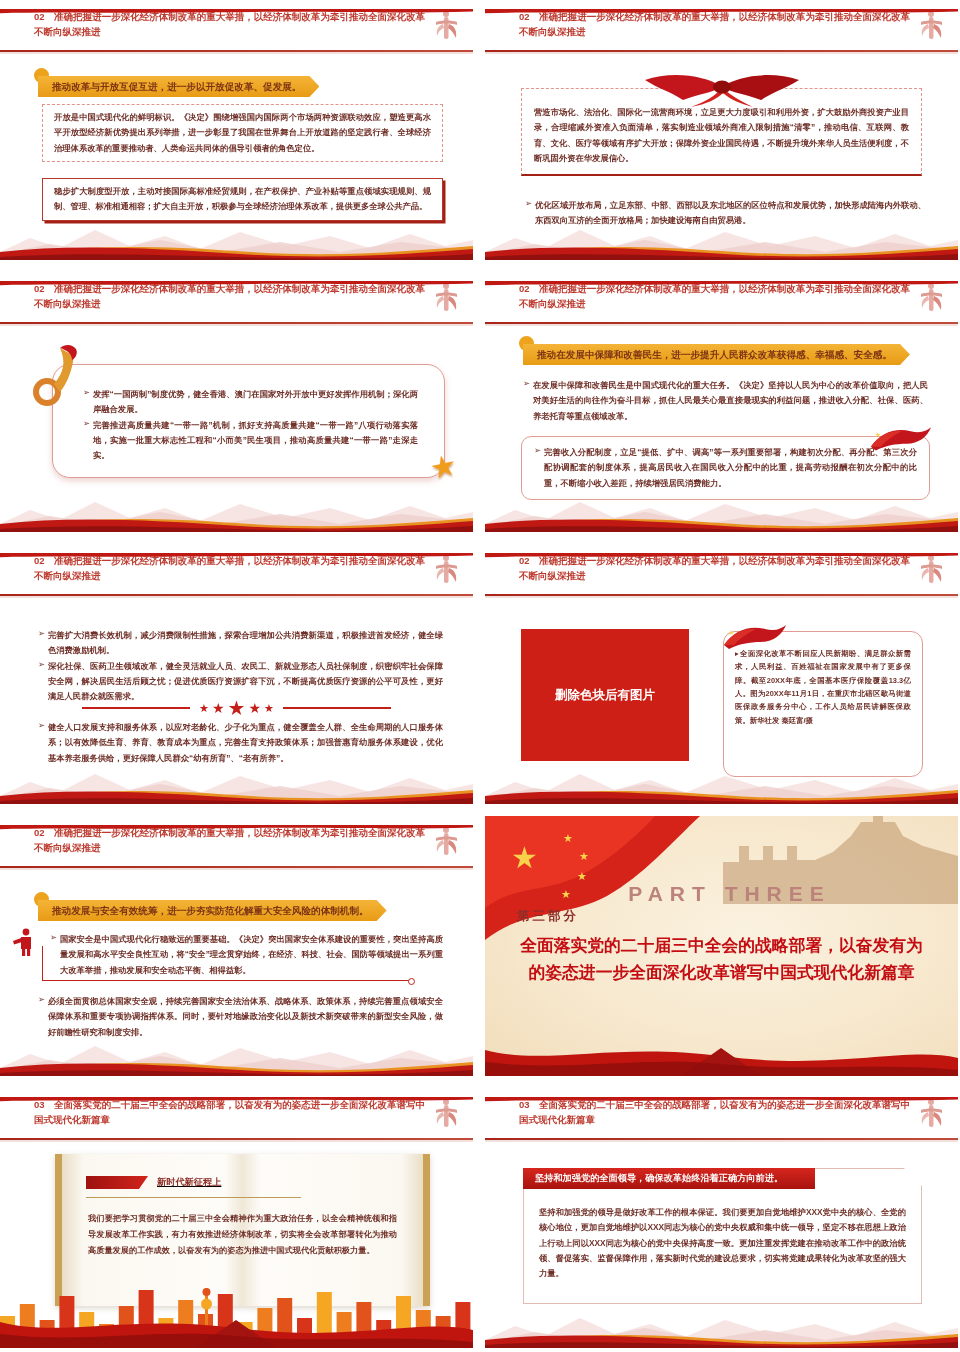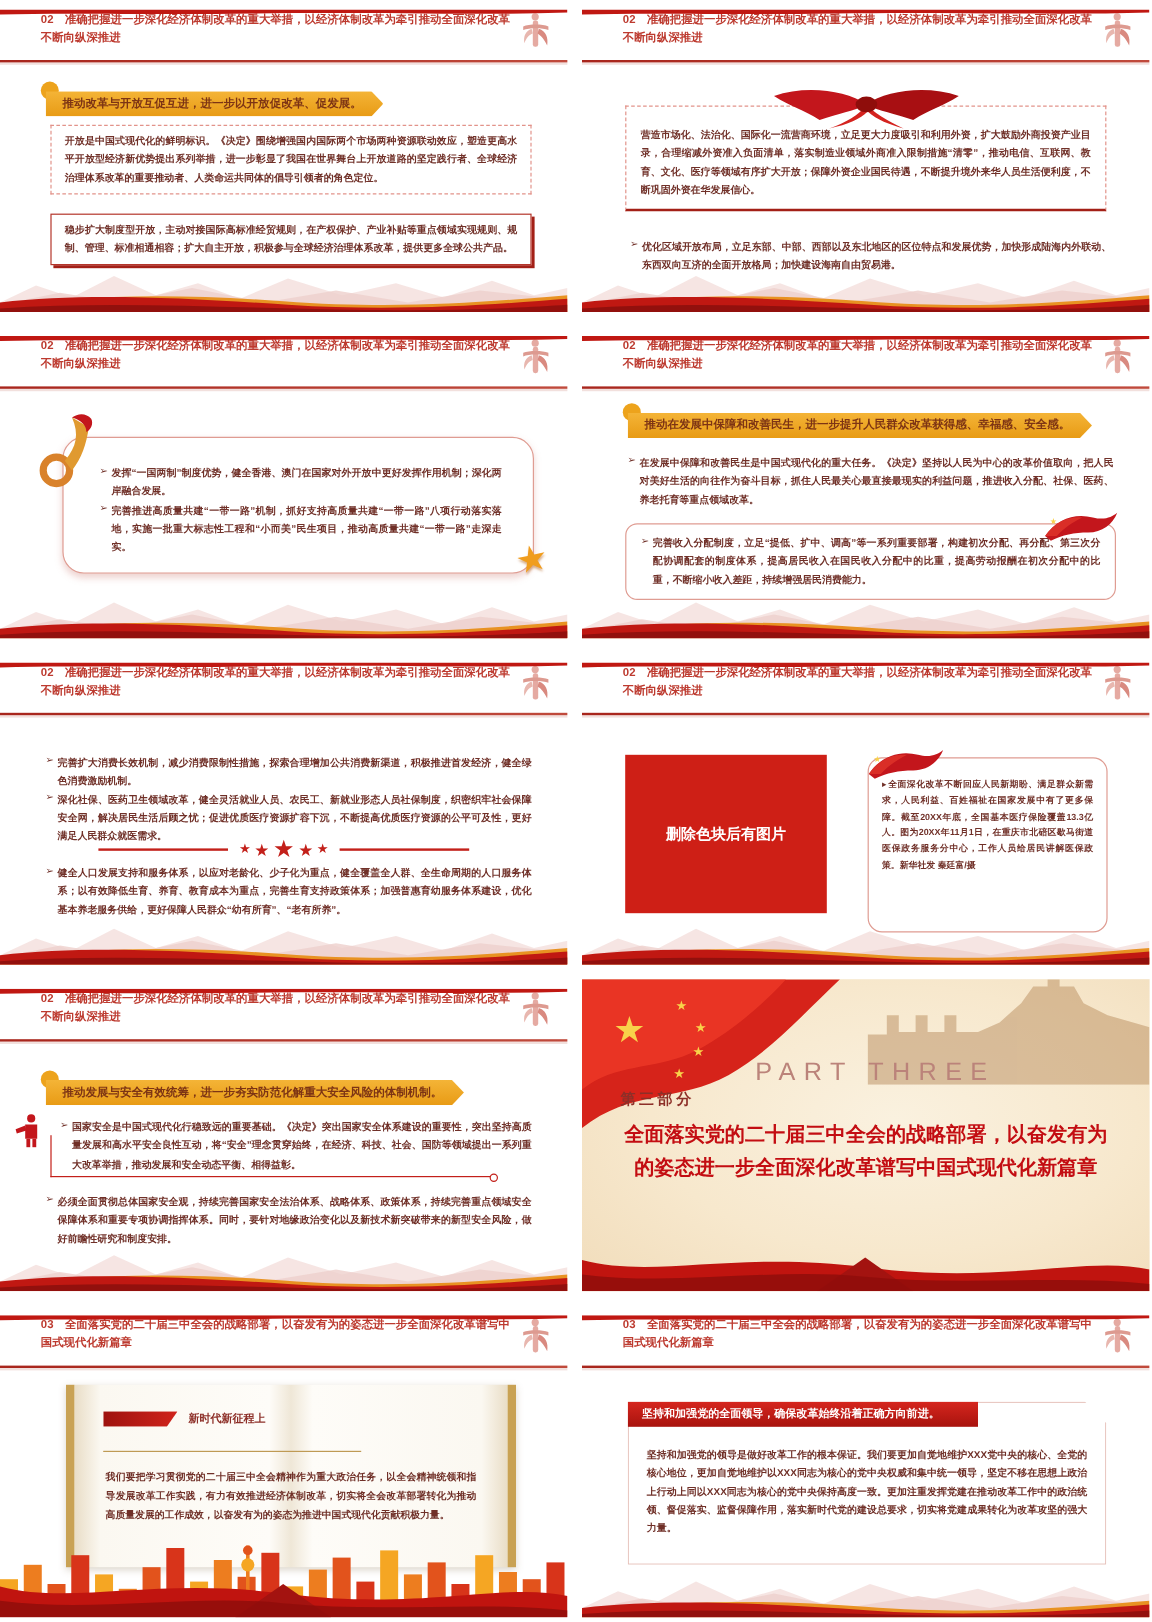--- a/index.html
+++ b/index.html
@@ -65,28 +65,28 @@
   .person{position:absolute;left:12px;top:112px;width:24px;height:30px;z-index:2;}
   .s7-b1{position:absolute;left:50px;right:30px;top:116px;z-index:1;}
   .conn{position:absolute;left:42px;top:130px;width:368px;height:34px;border-left:1.4px solid #c3201a;border-bottom:1.4px solid #c3201a;z-index:0;}
   .conn::after{content:"";position:absolute;right:-4px;bottom:-4.5px;width:5px;height:5px;border:1.7px solid #c3201a;border-radius:50%;background:#fff;}
   .s7-b2{position:absolute;left:38px;right:30px;top:178px;z-index:1;}
 
   
   .part-slide{background:radial-gradient(ellipse at 55% 45%,#faf1df 0%,#f7e8cd 55%,#f1dcba 100%);}
   .flag8{position:absolute;left:0;top:0;width:235px;height:128px;z-index:1;}
   .wall8{position:absolute;right:0;top:0;width:235px;height:88px;opacity:.5;z-index:1;}
-  .pt-en{position:absolute;top:66px;left:16px;right:0;text-align:center;font-size:21px;font-weight:400;letter-spacing:7px;color:#bb837a;z-index:2;}
+  .pt-en{position:absolute;top:66px;left:16px;right:0;text-align:center;font-size:21px;font-weight:700;letter-spacing:7px;color:#bb837a;z-index:2;}
   .pt-cn{position:absolute;top:92px;left:0;right:0;font-size:12.5px;font-weight:700;letter-spacing:3px;color:#8d2f28;z-index:2;padding-left:32px;}
   .pt-title{position:absolute;top:116px;left:28px;right:28px;text-align:center;font-size:16.8px;font-weight:800;color:#c30d12;line-height:1.62;z-index:2;}
   .curtain{position:absolute;left:0;right:0;bottom:0;height:42px;z-index:3;pointer-events:none;}
 
   
   .book{position:absolute;left:55px;right:43px;top:66px;height:152px;border-left:7px solid #c9a254;border-right:7px solid #c9a254;background:linear-gradient(90deg,#e9ddc6 0%,#fbf8f1 6%,#fefcf8 45%,#efe7d7 50%,#fefcf8 55%,#fbf8f1 94%,#e9ddc6 100%);box-shadow:0 2px 6px rgba(120,90,50,.25);z-index:1;}
-  .label-row{display:flex;align-items:flex-start;margin:22px 0 0 24px;width:215px;border-bottom:1.2px solid #bf9a54;padding-bottom:20px;}
+  .label-row{display:flex;align-items:flex-start;margin:22px 0 0 24px;width:215px;border-bottom:1.2px solid #bf9a54;padding-bottom:8px;text-decoration:underline;}
   .label-block{width:62px;height:13px;background:linear-gradient(90deg,#9e120e,#d0241c);clip-path:polygon(0 0,100% 0,calc(100% - 9px) 100%,0 100%);margin-right:9px;}
   .label-txt{font-size:9.2px;font-weight:700;color:#8d2f28;}
   .book-body{margin:13px 26px 0 26px;font-size:8.2px;font-weight:700;color:#703028;line-height:1.95;text-align:justify;}
   .skyline{position:absolute;left:0;right:0;bottom:12px;height:58px;z-index:2;pointer-events:none;}
 
   
   .cutbox{position:absolute;left:38px;right:36px;top:80px;height:134px;background:#fff;border:1px solid #e4bcb4;clip-path:polygon(0 0,calc(100% - 18px) 0,100% 18px,100% 100%,0 100%);z-index:1;}
   .rban{position:absolute;left:-1px;top:-1px;width:268px;background:linear-gradient(180deg,#d6261e,#a8130e);color:#fff;font-weight:700;font-size:9.2px;line-height:2.3;padding:0 12px;}
   .cb-body{margin:36px 15px 0 15px;}
 </style>

